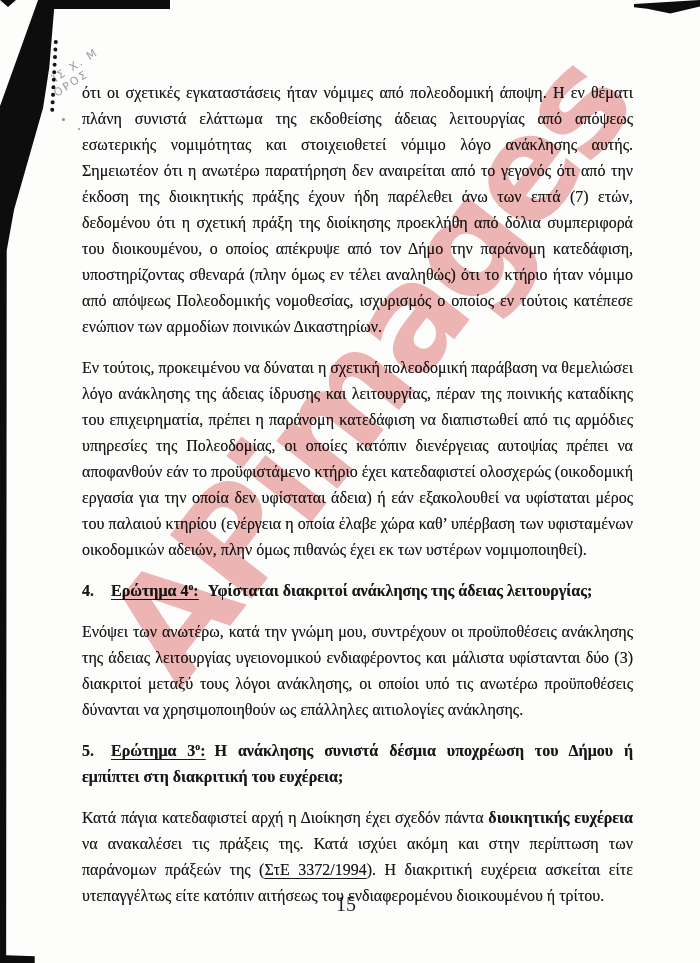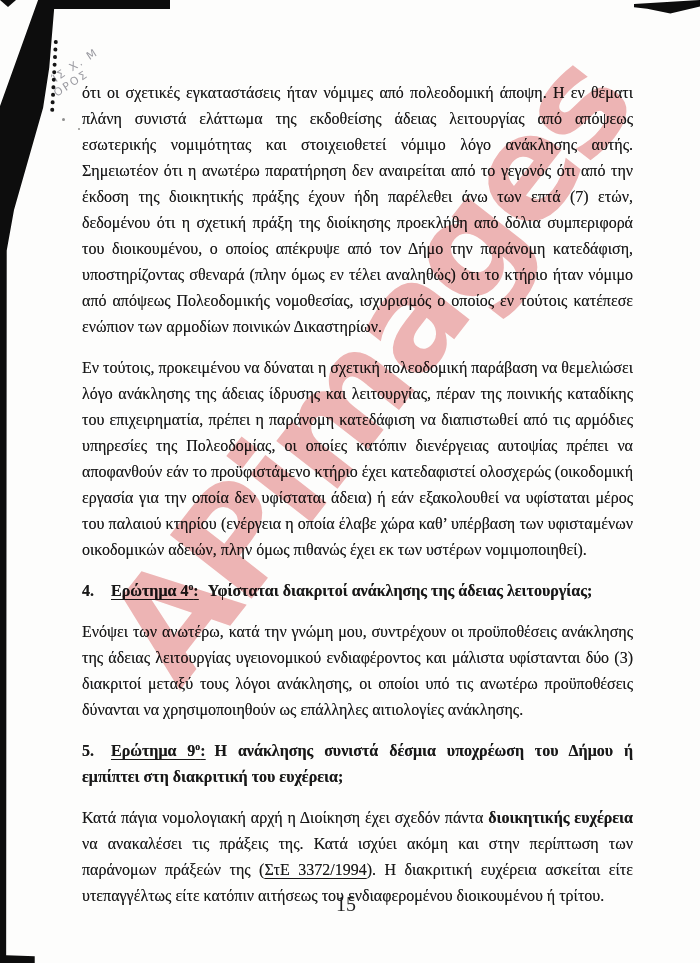--- a/index.html
+++ b/index.html
@@ -108,23 +108,23 @@
   <div class="content">
 
     <p>ότι οι σχετικές εγκαταστάσεις ήταν νόμιμες από πολεοδομική άποψη. Η εν θέματι πλάνη συνιστά ελάττωμα της εκδοθείσης άδειας λειτουργίας από απόψεως εσωτερικής νομιμότητας και στοιχειοθετεί νόμιμο λόγο ανάκλησης αυτής. Σημειωτέον ότι η ανωτέρω παρατήρηση δεν αναιρείται από το γεγονός ότι από την έκδοση της διοικητικής πράξης έχουν ήδη παρέλεθει άνω των επτά (7) ετών, δεδομένου ότι η σχετική πράξη της διοίκησης προεκλήθη από δόλια συμπεριφορά του διοικουμένου, ο οποίος απέκρυψε από τον Δήμο την παράνομη κατεδάφιση, υποστηρίζοντας σθεναρά (πλην όμως εν τέλει αναληθώς) ότι το κτήριο ήταν νόμιμο από απόψεως Πολεοδομικής νομοθεσίας, ισχυρισμός ο οποίος εν τούτοις κατέπεσε ενώπιον των αρμοδίων ποινικών Δικαστηρίων.</p>
 
     <p>Εν τούτοις, προκειμένου να δύναται η σχετική πολεοδομική παράβαση να θεμελιώσει λόγο ανάκλησης της άδειας ίδρυσης και λειτουργίας, πέραν της ποινικής καταδίκης του επιχειρηματία, πρέπει η παράνομη κατεδάφιση να διαπιστωθεί από τις αρμόδιες υπηρεσίες της Πολεοδομίας, οι οποίες κατόπιν διενέργειας αυτοψίας πρέπει να αποφανθούν εάν το προϋφιστάμενο κτήριο έχει κατεδαφιστεί ολοσχερώς (οικοδομική εργασία για την οποία δεν υφίσταται άδεια) ή εάν εξακολουθεί να υφίσταται μέρος του παλαιού κτηρίου (ενέργεια η οποία έλαβε χώρα καθ’ υπέρβαση των υφισταμένων οικοδομικών αδειών, πλην όμως πιθανώς έχει εκ των υστέρων νομιμοποιηθεί).</p>
 
     <div class="heading"><span class="num">4.</span><span class="gap"></span><span class="ul"><span>Ερώτημα 4</span><sup>ο</sup><span>:</span></span><span class="ttl">Υφίσταται διακριτοί ανάκλησης της άδειας λειτουργίας;</span></div>
 
     <p>Ενόψει των ανωτέρω, κατά την γνώμη μου, συντρέχουν οι προϋποθέσεις ανάκλησης της άδειας λειτουργίας υγειονομικού ενδιαφέροντος και μάλιστα υφίστανται δύο (3) διακριτοί μεταξύ τους λόγοι ανάκλησης, οι οποίοι υπό τις ανωτέρω προϋποθέσεις δύνανται να χρησιμοποιηθούν ως επάλληλες αιτιολογίες ανάκλησης.</p>
 
-    <div class="heading"><span class="num">5.</span><span class="gap"></span><span class="ul"><span>Ερώτημα 9</span><sup>ο</sup><span>:</span></span><span class="ttl">Η ανάκλησης συνιστά δέσμια υποχρέωση του Δήμου ή εμπίπτει στη διακριτική του ευχέρεια;</span></div>
+    <div class="heading"><span class="num">5.</span><span class="gap"></span><span class="ul"><span>Ερώτημα 3</span><sup>ο</sup><span>:</span></span><span class="ttl">Η ανάκλησης συνιστά δέσμια υποχρέωση του Δήμου ή εμπίπτει στη διακριτική του ευχέρεια;</span></div>
 
-    <p><span>Κατά πάγια νομολογιακή αρχή η Διοίκηση έχει σχεδόν πάντα </span><b>διοικητικής ευχέρεια</b><span> να ανακαλέσει τις πράξεις της. Κατά ισχύει ακόμη και στην περίπτωση των παράνομων πράξεών της (</span><span class="ul">ΣτΕ 3372/1994</span><span>). Η διακριτική ευχέρεια ασκείται είτε υτεπαγγέλτως είτε κατόπιν αιτήσεως του ενδιαφερομένου διοικουμένου ή τρίτου.</span></p>
+    <p><span>Κατά πάγια κατεδαφιστεί αρχή η Διοίκηση έχει σχεδόν πάντα </span><b>διοικητικής ευχέρεια</b><span> να ανακαλέσει τις πράξεις της. Κατά ισχύει ακόμη και στην περίπτωση των παράνομων πράξεών της (</span><span class="ul">ΣτΕ 3372/1994</span><span>). Η διακριτική ευχέρεια ασκείται είτε υτεπαγγέλτως είτε κατόπιν αιτήσεως του ενδιαφερομένου διοικουμένου ή τρίτου.</span></p>
 
   </div>
 
   <div class="pagenum">15</div>
 
   <div class="watermark" style="color: rgb(217, 79, 79);">APimages</div>
 
 </div>
 
 </body></html>

